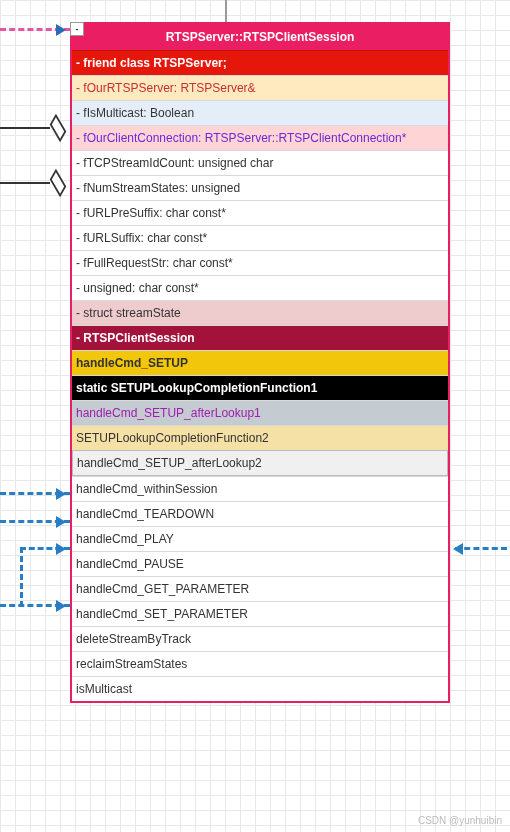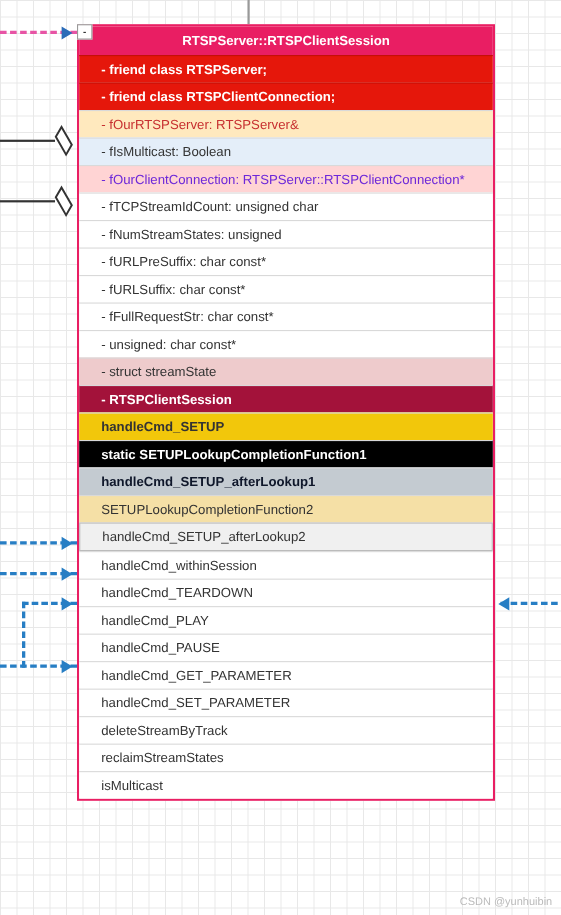--- a/index.html
+++ b/index.html
@@ -1,31 +1,31 @@
 <!DOCTYPE html>
 <html><head>
 <meta charset="utf-8">
 <style>
 *{box-sizing:border-box;margin:0;padding:0}
 body{font-family:Arial,sans-serif;font-size:12px;background:#fff;position:relative;width:510px;height:832px;overflow:hidden}
 .grid{position:absolute;inset:0;background-image:linear-gradient(#e8e8e8 1px,transparent 1px),linear-gradient(90deg,#e8e8e8 1px,transparent 1px);background-size:15px 15px;z-index:0}
 .class-box{position:absolute;left:70px;top:22px;width:380px;border:2px solid #e91e63;z-index:2;background:#fff}
 .header{background:#e91e63;color:#fff;font-weight:bold;text-align:center;padding:6px 4px;position:relative}
 .collapse{position:absolute;left:-2px;top:-2px;width:14px;height:14px;background:#fff;border:1px solid #999;display:flex;align-items:center;justify-content:center;font-size:9px;color:#333}
-.row{padding:5px 20px;border-top:1px solid #d9d9d9;min-height:24px;display:flex;align-items:center}
+.row{padding:5px 4px;border-top:1px solid #d9d9d9;min-height:24px;display:flex;align-items:center}
 .r-red{background:#e5170b;color:#fff;font-weight:bold;border-top:1px solid #c41008}
 .r-cream{background:#ffe9be;color:#c73030}
 .r-blue{background:#e4eef9;color:#333}
 .r-pink{background:#ffd4d4;color:#6d28d9}
 .r-plain{background:#fff;color:#333}
 .r-rose{background:#eecbcc;color:#333}
 .r-maroon{background:#a3123a;color:#fff;font-weight:bold}
 .r-gold{background:#f2c70b;color:#333;font-weight:bold}
 .r-black{background:#000;color:#fff;font-weight:bold}
-.r-gray{background:#c4cbd1;color:#0f172a;font-weight:bold}
+.r-gray{background:#c4cbd1;color:#a21caf;font-weight:normal}
 .r-lcream{background:#f5e0a6;color:#333}
 .r-lgray{background:#f0f0f0;color:#333;border:1px solid #bbb}
 .connector-line{position:absolute;top:0;left:225px;width:2px;height:22px;background:#999;z-index:1}
 .arrow-pink{position:absolute;top:28px;left:0;width:70px;height:2px;border-top:3px dashed #e754a5;z-index:1}
 .arrow-pink:after{content:"";position:absolute;right:-2px;top:-7px;border:6px solid transparent;border-left:10px solid #2b6cb8}
 .diamond-box{position:absolute;width:20px;height:12px;border:2px solid #333;background:#fff;transform:rotate(45deg) skew(15deg,15deg);left:48px;z-index:2}
 .diamond-line{position:absolute;height:2px;background:#333;left:0;z-index:1}
 .d1{top:122px}.d1l{top:127px;width:50px}
 .d2{top:177px}.d2l{top:182px;width:50px}
 .blue-dash{position:absolute;left:0;height:0;border-top:3px dashed #277ec4;z-index:1}
@@ -61,23 +61,20 @@
 <div class="blue-dash rev bd5"></div>
 
 <div class="class-box">
   <div class="header">
     <span class="collapse">-</span>
     <span>RTSPServer::RTSPClientSession</span>
   </div>
   <div id="rows">
       <div class="row r-red">
         <span>- friend class RTSPServer;</span>
-      </div>
-      <div class="row r-red">
-        <span>- friend class RTSPClientConnection;</span>
       </div>
       <div class="row r-cream">
         <span>- fOurRTSPServer: RTSPServer&amp;</span>
       </div>
       <div class="row r-blue">
         <span>- fIsMulticast: Boolean</span>
       </div>
       <div class="row r-pink">
         <span>- fOurClientConnection: RTSPServer::RTSPClientConnection*</span>
       </div>

